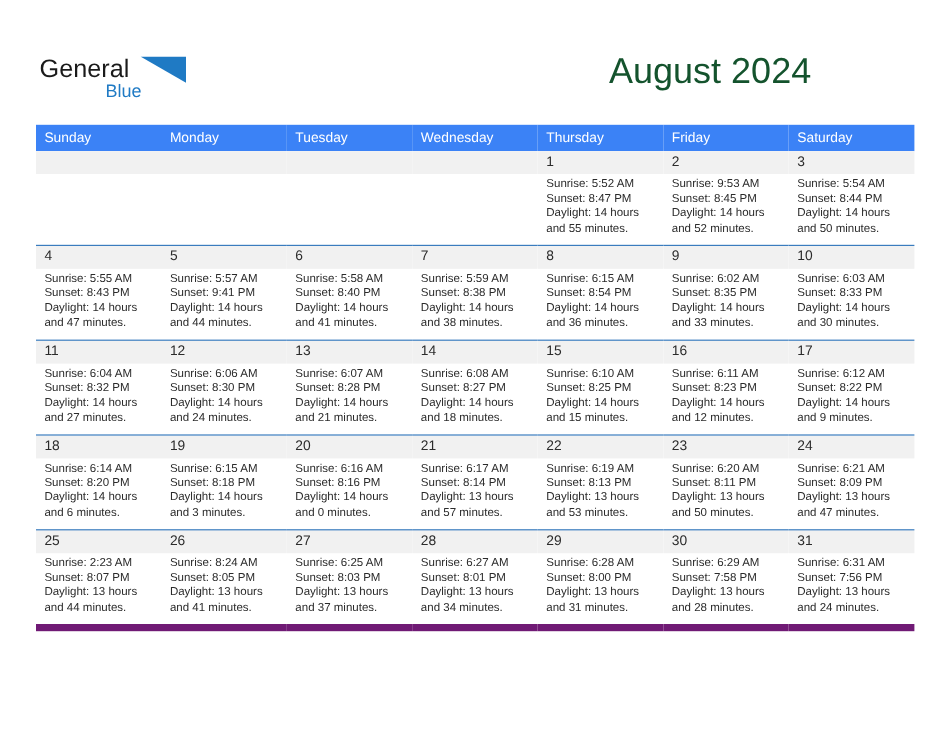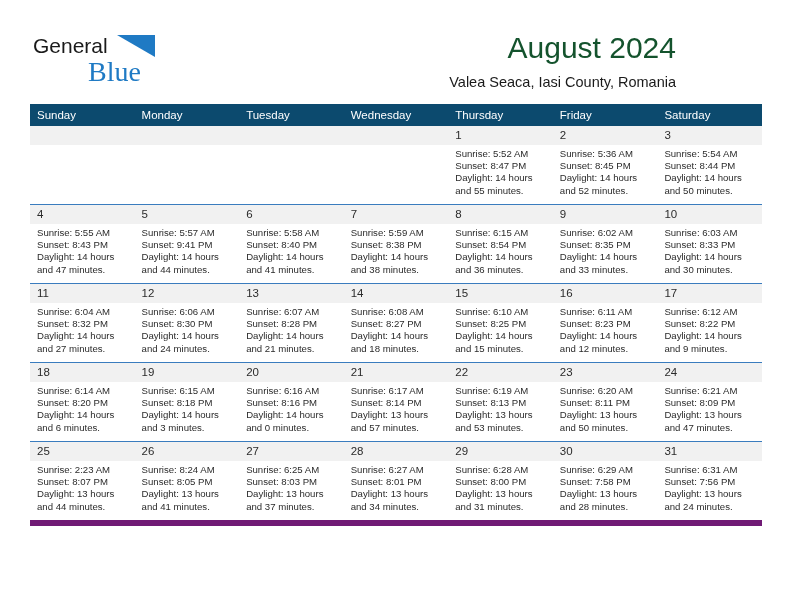--- a/index.html
+++ b/index.html
@@ -18,21 +18,21 @@
     position: relative;
     width: 792px;
     height: 612px;
     box-sizing: border-box;
   }
 
   
   .header {
     position: absolute;
     left: 0;
-    top: 0;
+    top: 12px;
     width: 712px;
     height: 100px;
   }
   .brand {
     position: absolute;
     left: 33px;
     top: 34px;
     width: 180px;
     height: 50px;
   }
@@ -47,23 +47,23 @@
   }
   .brand-triangle {
     position: absolute;
     left: 84px;
     top: 1px;
   }
   .brand-blue {
     position: absolute;
     left: 55px;
     top: 22px;
-    font-size: 28px;
+    font-size: 15px;
     color: #1f7ac4;
-    font-family: Liberation Serif, serif;
+    font-family: Liberation Sans, sans-serif;
   }
 
   .title-block {
     position: absolute;
     right: 36px;
     top: 30px;
     text-align: right;
   }
   .cal-title {
     font-size: 30px;
@@ -82,21 +82,21 @@
   
   .calendar {
     position: absolute;
     left: 30px;
     top: 104px;
     width: 732px;
     border-collapse: collapse;
     table-layout: fixed;
   }
   .calendar th {
-    background: #0c4a6e;
+    background: #3b82f6;
     color: #ffffff;
     font-size: 11.5px;
     font-weight: normal;
     text-align: left;
     padding: 5px 0 5px 7px;
     height: 12px;
     border: none;
   }
   .calendar td {
     vertical-align: top;
@@ -146,21 +146,20 @@
       <span class="brand-triangle">
         <svg width="40" height="24" viewBox="0 0 40 24" xmlns="http://www.w3.org/2000/svg">
           <polygon points="0,0 38,0 38,22" fill="#1f7ac4"></polygon>
         </svg>
       </span>
       <span class="brand-blue">Blue</span>
     </div>
 
     <div class="title-block">
       <div class="cal-title">August 2024</div>
-      <div class="cal-subtitle">Valea Seaca, Iasi County, Romania</div>
     </div>
 
   </div>
 
   <table class="calendar">
     <thead>
       <tr>
         <th>Sunday</th>
         <th>Monday</th>
         <th>Tuesday</th>
@@ -189,21 +188,21 @@
             <div class="details">
               <div>Sunrise: 5:52 AM</div>
               <div>Sunset: 8:47 PM</div>
               <div>Daylight: 14 hours</div>
               <div>and 55 minutes.</div>
             </div>
           </td>
           <td>
             <div class="daynum">2</div>
             <div class="details">
-              <div>Sunrise: 5:36 AM</div>
+              <div>Sunrise: 9:53 AM</div>
               <div>Sunset: 8:45 PM</div>
               <div>Daylight: 14 hours</div>
               <div>and 52 minutes.</div>
             </div>
           </td>
           <td>
             <div class="daynum">3</div>
             <div class="details">
               <div>Sunrise: 5:54 AM</div>
               <div>Sunset: 8:44 PM</div>

